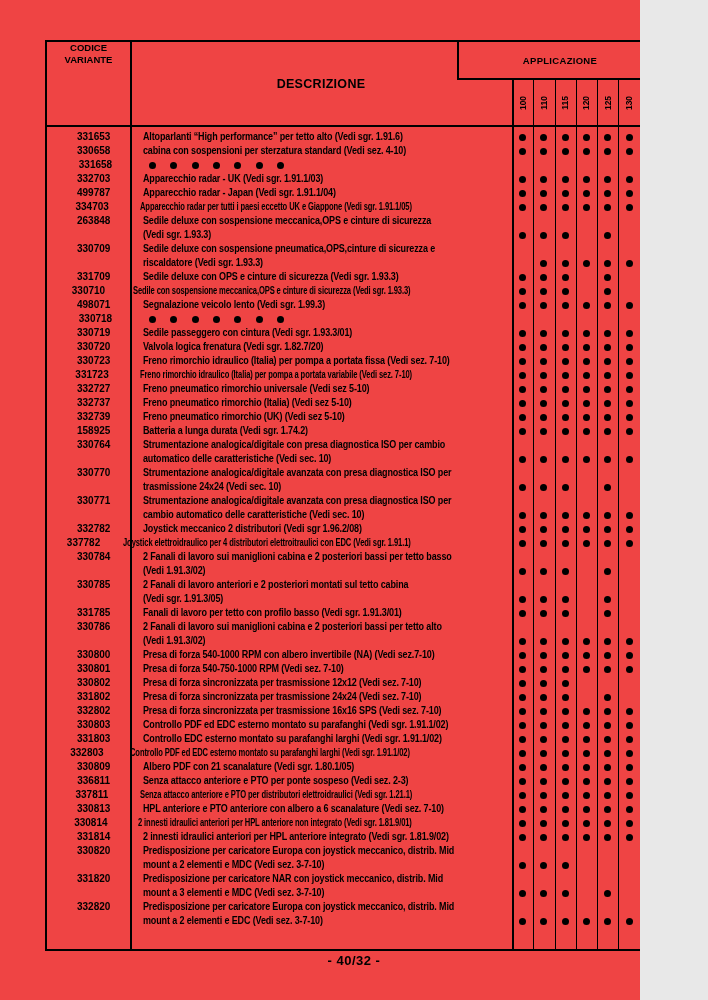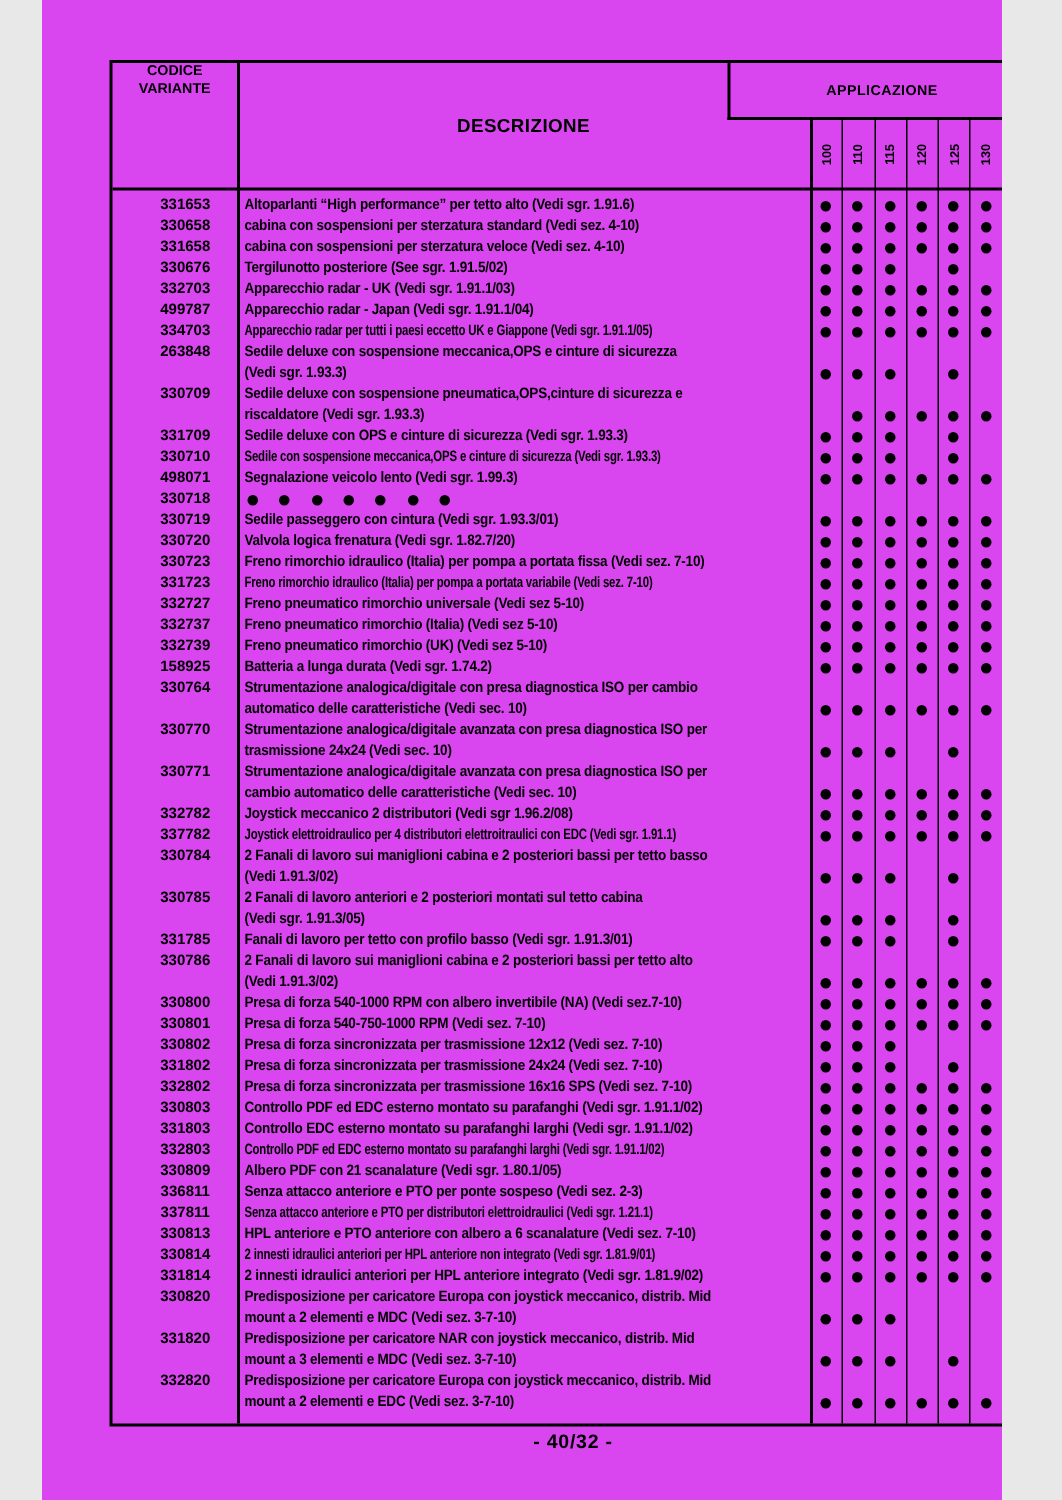--- a/index.html
+++ b/index.html
@@ -1,17 +1,17 @@
 <!DOCTYPE html>
 <html><head>
 <meta charset="utf-8">
 <style>
   html,body{margin:0;padding:0;background:#e8e8e8;}
-  .page{position:relative;width:640px;height:1000px;background:#d946ef;overflow:hidden;
-        font-family:"Liberation Sans", sans-serif;color:#000;margin-left:28px;}
+  .page{position:relative;width:640px;height:1000px;background:#ef4444;overflow:hidden;
+        font-family:"Liberation Sans", sans-serif;color:#000;}
   .frame{position:absolute;left:45px;top:40px;width:618px;height:911px;
          border:2px solid #000;box-sizing:border-box;}
   
   .codice-head{position:absolute;left:0;top:0;width:83px;height:83px;
 seizoen       display:flex;flex-direction:column;align-items:center;justify-content:center;
        font-size:9.5px;font-weight:bold;line-height:12px;text-align:center;}
   .descr-head{position:absolute;left:83px;top:0;width:382px;height:83px;
        display:flex;align-items:center;justify-content:center;
        font-size:12.5px;font-weight:bold;letter-spacing:.3px;}
   .app-box{position:absolute;left:410px;top:0;width:204px;height:38px;
@@ -19,21 +19,21 @@
        display:flex;align-items:center;justify-content:center;
        font-size:9.5px;font-weight:bold;letter-spacing:.3px;text-align:center;}
   .model-strip{position:absolute;left:465px;top:38px;width:149px;height:45px;display:flex;}
   .model-cell{flex:1;display:flex;align-items:center;justify-content:center;overflow:visible;}
   .model-label{transform:rotate(-90deg);font-size:8.5px;font-weight:bold;white-space:nowrap;}
   
   .vline{position:absolute;width:1px;background:#000;}
   .hline{position:absolute;height:1.5px;background:#000;}
   
   .tbody{position:absolute;left:0;top:83px;width:614px;height:824px;padding-top:5px;box-sizing:border-box;}
-  .vrow{display:flex;align-items:stretch;}
+  .vrow{display:flex;align-items:stretch;gap:12px;}
   .code-cell{width:83px;box-sizing:border-box;padding-left:14px;text-align:center;
        font-size:10px;font-weight:bold;line-height:14px;align-self:flex-start;}
   .desc-cell{width:382px;box-sizing:border-box;padding-left:5px;padding-right:2px;}
   .desc-line{height:14px;line-height:14px;font-size:10px;font-weight:bold;white-space:nowrap;
        transform:scaleX(0.9);transform-origin:left center;letter-spacing:-0.15px;}
   .desc-line.fit{transform:scaleX(0.76);}
   .dots-cells{width:149px;display:flex;align-items:flex-end;}
   .dot-cell{width:21.2857px;height:14px;display:flex;align-items:center;justify-content:center;}
   .dot{width:7px;height:7px;border-radius:50%;background:#000;}
   
@@ -137,68 +137,42 @@
             <div class="dot-cell">
               <div class="dot"></div>
             </div>
             <div class="dot-cell">
               <div class="dot"></div>
             </div>
           </div>
   </div>
         <div class="vrow">
     <div class="code-cell">331658</div>
-    <div class="desc-cell">
-            <div class="desc-line">cabina con sospensioni per sterzatura veloce (Vedi sez. 4-10)</div>
-          </div>
-    <div class="dots-cells">
-            <div class="dot-cell">
-              <div class="dot"></div>
-            </div>
-            <div class="dot-cell">
-              <div class="dot"></div>
-            </div>
-            <div class="dot-cell">
-              <div class="dot"></div>
-            </div>
-            <div class="dot-cell">
-              <div class="dot"></div>
-            </div>
-            <div class="dot-cell">
-              <div class="dot"></div>
-            </div>
-            <div class="dot-cell">
-              <div class="dot"></div>
-            </div>
-            <div class="dot-cell">
-              <div class="dot"></div>
-            </div>
-          </div>
-  </div>
-        <div class="vrow">
-    <div class="code-cell">330676</div>
-    <div class="desc-cell">
-            <div class="desc-line">Tergilunotto posteriore (See sgr. 1.91.5/02)</div>
-          </div>
-    <div class="dots-cells">
-            <div class="dot-cell">
-              <div class="dot"></div>
-            </div>
-            <div class="dot-cell">
-              <div class="dot"></div>
-            </div>
-            <div class="dot-cell">
-              <div class="dot"></div>
-            </div>
-            <div class="dot-cell"></div>
-            <div class="dot-cell">
-              <div class="dot"></div>
-            </div>
-            <div class="dot-cell"></div>
-            <div class="dot-cell"></div>
+    <div class="dots-cells">
+            <div class="dot-cell">
+              <div class="dot"></div>
+            </div>
+            <div class="dot-cell">
+              <div class="dot"></div>
+            </div>
+            <div class="dot-cell">
+              <div class="dot"></div>
+            </div>
+            <div class="dot-cell">
+              <div class="dot"></div>
+            </div>
+            <div class="dot-cell">
+              <div class="dot"></div>
+            </div>
+            <div class="dot-cell">
+              <div class="dot"></div>
+            </div>
+            <div class="dot-cell">
+              <div class="dot"></div>
+            </div>
           </div>
   </div>
         <div class="vrow">
     <div class="code-cell">332703</div>
     <div class="desc-cell">
             <div class="desc-line">Apparecchio radar - UK (Vedi sgr. 1.91.1/03)</div>
           </div>
     <div class="dots-cells">
             <div class="dot-cell">
               <div class="dot"></div>

